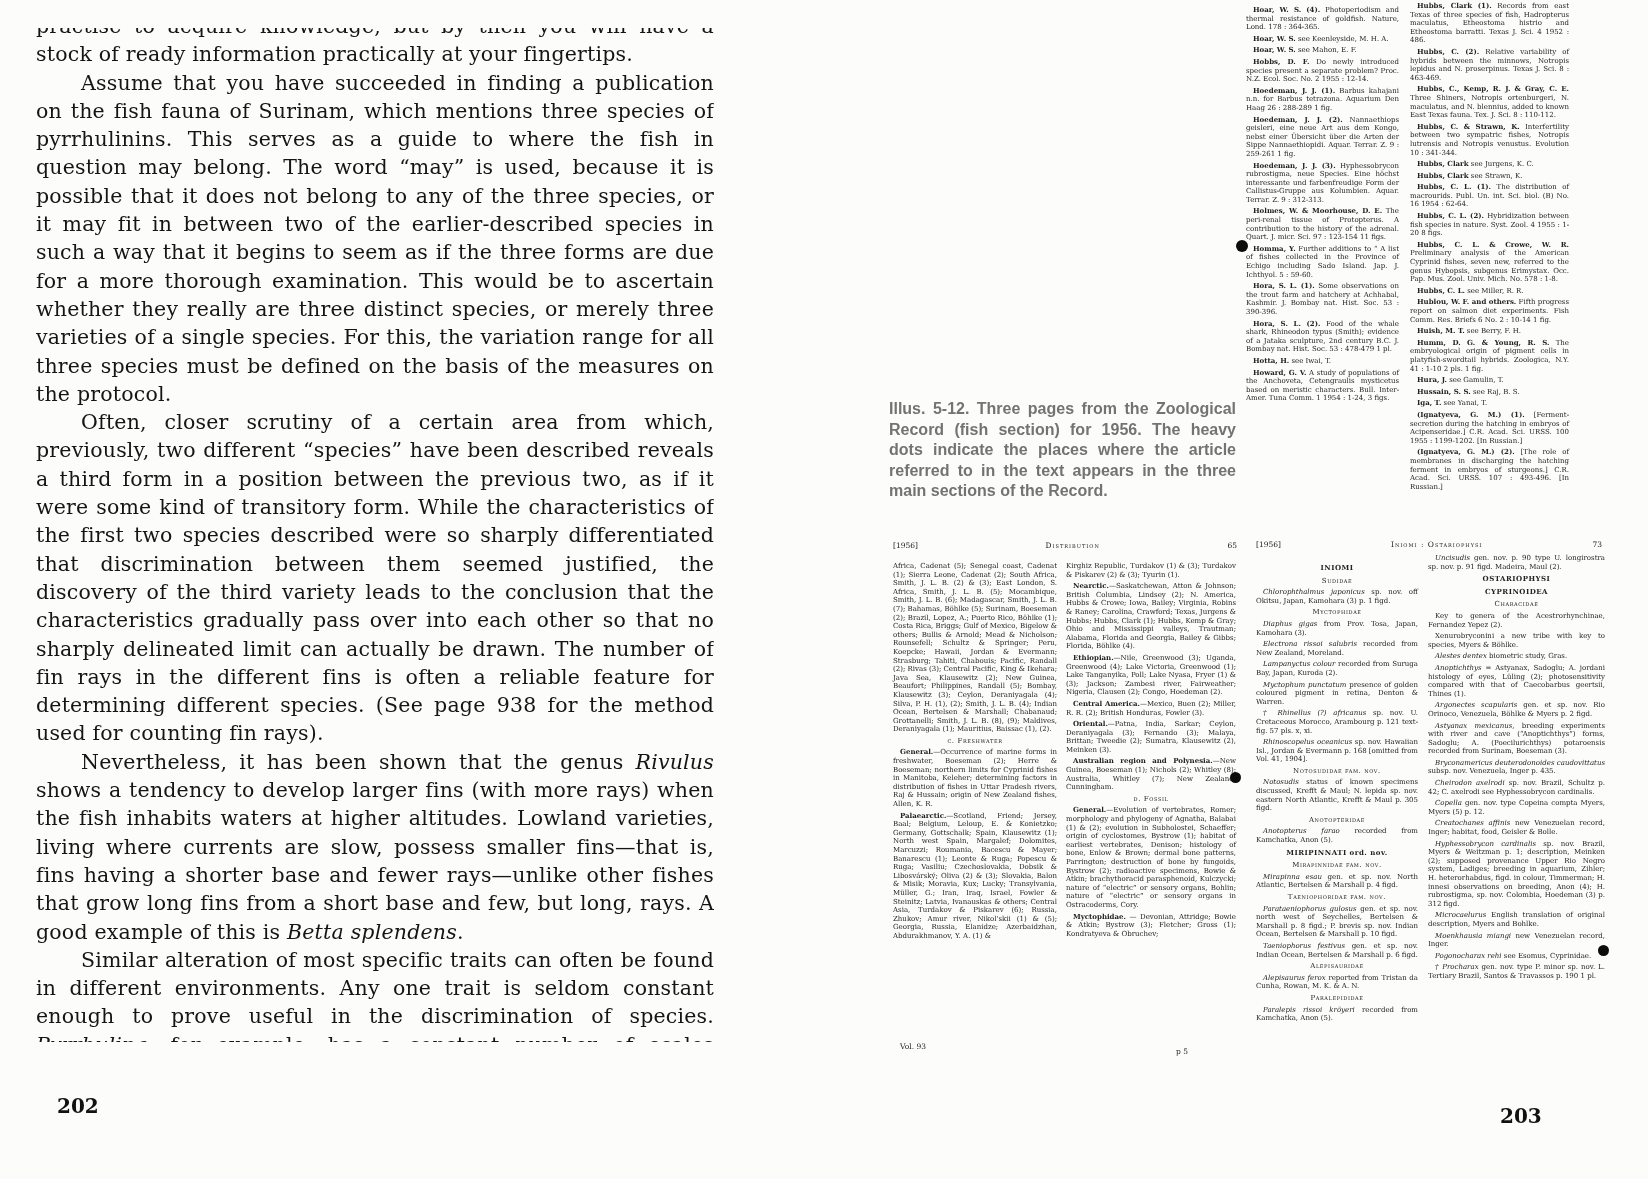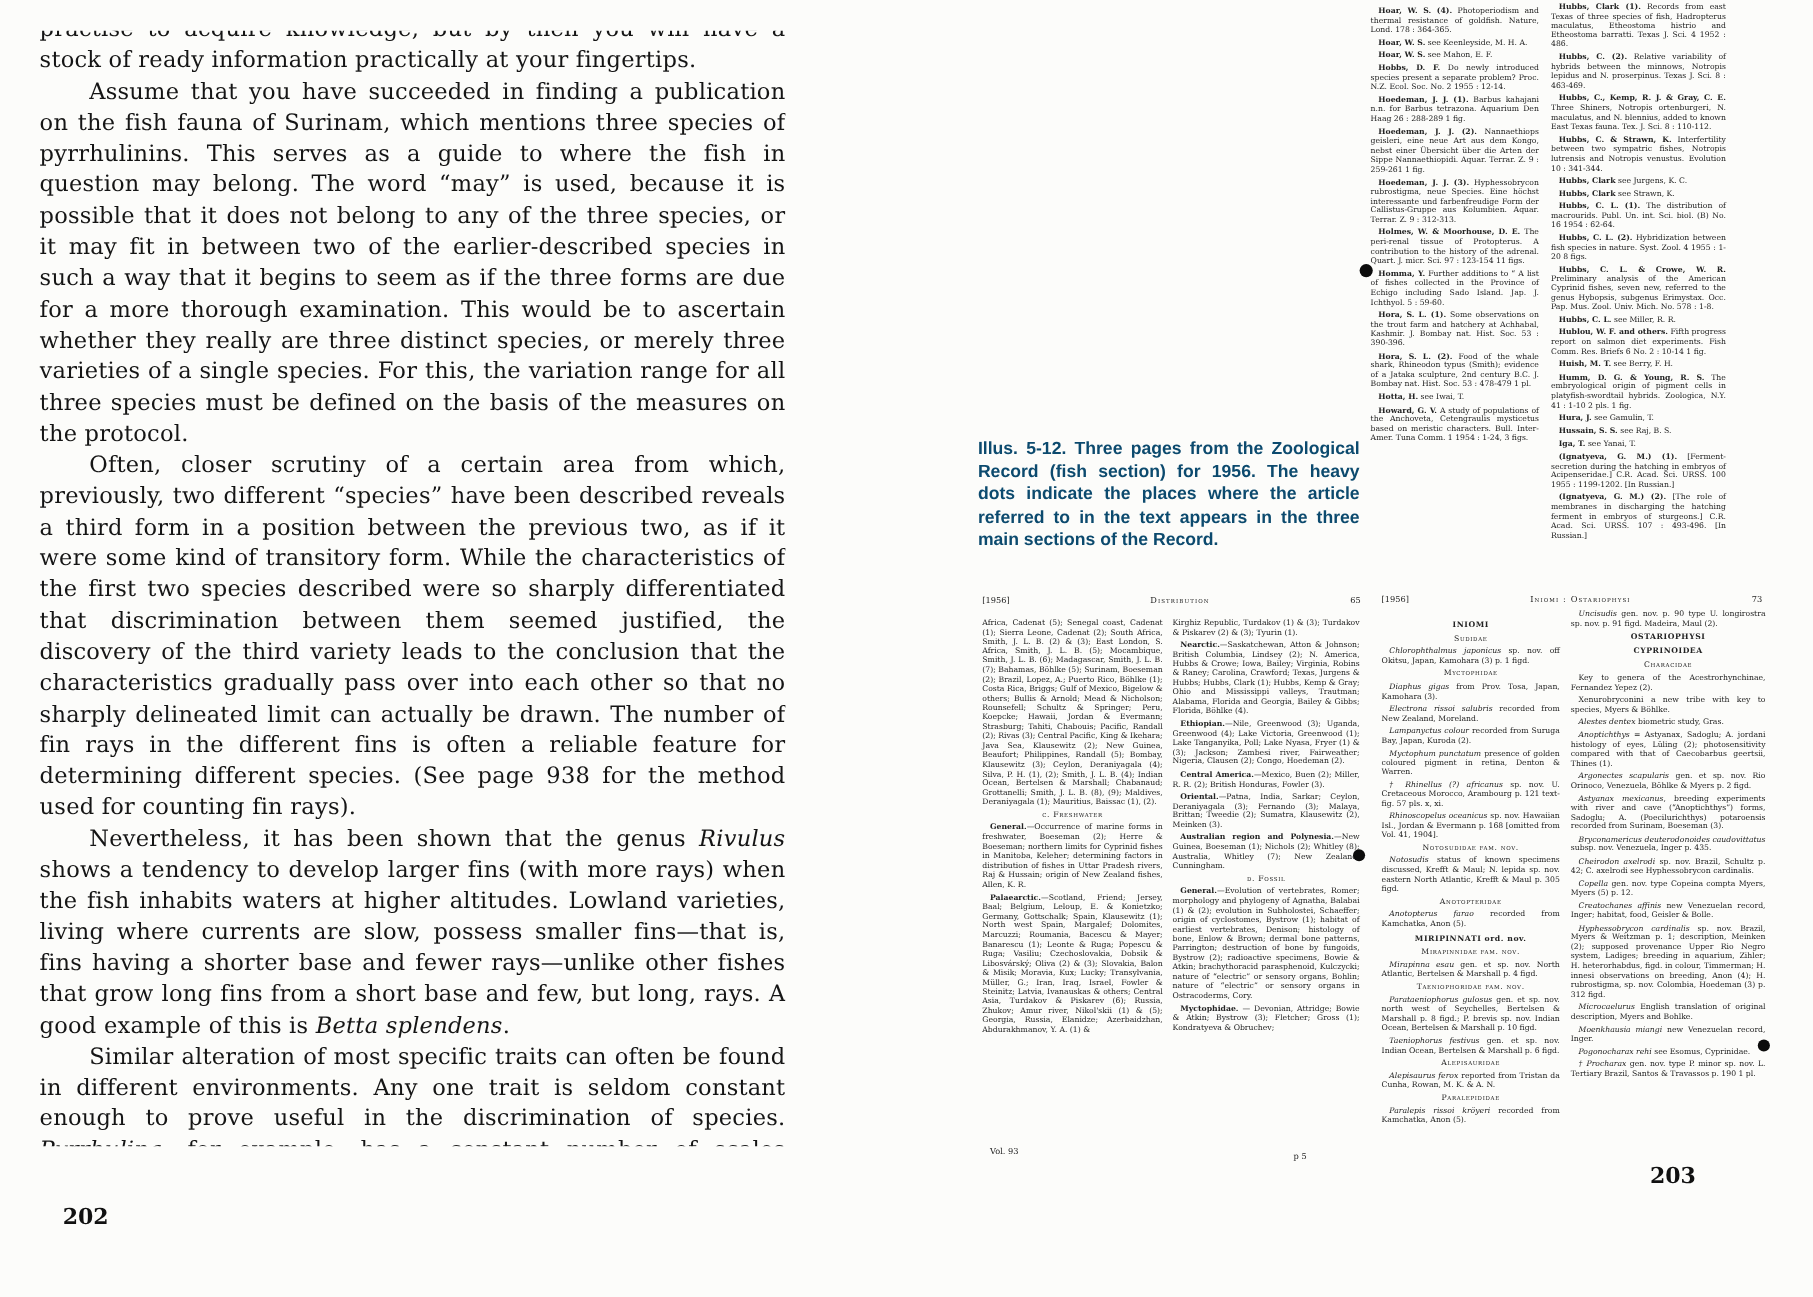--- a/index.html
+++ b/index.html
@@ -8,21 +8,21 @@
   
   .left-page{position:absolute;left:36px;top:28px;width:678px;height:1014px;overflow:hidden;}
   .left-inner{margin-top:-16px;}
   .left-inner p{margin:0;font-size:20.5px;line-height:28.3px;text-align:justify;
                 text-indent:2.2em;letter-spacing:.2px;}
   .left-inner p.cont{text-indent:0;}
   .pagenum{position:absolute;font-weight:bold;font-size:20px;color:#111;}
   
   .caption{position:absolute;left:889px;top:399px;width:347px;
            font-family:"Liberation Sans",sans-serif;font-weight:bold;
-           font-size:16px;line-height:20.5px;color:#0c4a6e;text-align:justify;}
+           font-size:16px;line-height:20.5px;color:#737373;text-align:justify;}
   
   .rec-col{position:absolute;color:#232323;}
   .rec-col p{margin:0 0 3px;font-size:7px;line-height:8.6px;text-align:justify;text-indent:7px;}
   .rec-col p.flush{text-indent:0;}
   .rec-col p.rh{text-align:center;text-indent:0;font-variant:small-caps;letter-spacing:.6px;margin:3px 0 3px;}
   .rec-col p.rh2{text-align:center;text-indent:0;font-weight:bold;letter-spacing:.5px;margin:4px 0 4px;}
   .rec-col b{font-weight:bold;}
   .rec-header{position:absolute;display:flex;justify-content:space-between;align-items:baseline;
               font-size:7.5px;color:#232323;}
   .rec-header .hc{font-variant:small-caps;letter-spacing:1px;}
@@ -36,21 +36,21 @@
   <div class="left-inner">
     <p class="cont"><span>practise to acquire knowledge, but by then you will have a stock of ready information practically at your fingertips.</span></p>
     <p><span>Assume that you have succeeded in finding a publication on the fish fauna of Surinam, which mentions three species of pyrrhulinins. This serves as a guide to where the fish in question may belong. The word “may” is used, because it is possible that it does not belong to any of the three species, or it may fit in between two of the earlier-described species in such a way that it begins to seem as if the three forms are due for a more thorough examination. This would be to ascertain whether they really are three distinct species, or merely three varieties of a single species. For this, the variation range for all three species must be defined on the basis of the measures on the protocol.</span></p>
     <p><span>Often, closer scrutiny of a certain area from which, previously, two different “species” have been described reveals a third form in a position between the previous two, as if it were some kind of transitory form. While the characteristics of the first two species described were so sharply differentiated that discrimination between them seemed justified, the discovery of the third variety leads to the conclusion that the characteristics gradually pass over into each other so that no sharply delineated limit can actually be drawn. The number of fin rays in the different fins is often a reliable feature for determining different species. (See page 938 for the method used for counting fin rays).</span></p>
     <p><span>Nevertheless, it has been shown that the genus </span><i>Rivulus</i><span> shows a tendency to develop larger fins (with more rays) when the fish inhabits waters at higher altitudes. Lowland varieties, living where currents are slow, possess smaller fins—that is, fins having a shorter base and fewer rays—unlike other fishes that grow long fins from a short base and few, but long, rays. A good example of this is </span><i>Betta splendens</i><span>.</span></p>
     <p><span>Similar alteration of most specific traits can often be found in different environments. Any one trait is seldom constant enough to prove useful in the discrimination of species. </span><i>Pyrrhulina</i><span>, for example, has a constant number of scales around the body and the caudal root, common to all its species. This safely differentiates it from, for instance, </span></p>
 
   </div>
 </div>
 <div class="pagenum" style="left:44px;top:1094px;margin-left:13px;">202</div>
-<div class="pagenum" style="left:1500px;top:1056px;">203</div>
+<div class="pagenum" style="left:1500px;top:1104px;">203</div>
 
 <div class="caption">Illus. 5-12. Three pages from the Zoological Record (fish section) for 1956. The heavy dots indicate the places where the article referred to in the text appears in the three main sections of the Record.</div>
 
 <div class="rec-col" style="left:1246px;top:6px;width:153px;">
     <p><b>Hoar, W. S. (4).</b> Photoperiodism and thermal resistance of goldfish. Nature, Lond. 178 : 364-365.</p>
     <p><b>Hoar, W. S.</b> see Keenleyside, M. H. A.</p>
     <p><b>Hoar, W. S.</b> see Mahon, E. F.</p>
     <p><b>Hobbs, D. F.</b> Do newly introduced species present a separate problem? Proc. N.Z. Ecol. Soc. No. 2 1955 : 12-14.</p>
     <p><b>Hoedeman, J. J. (1).</b> Barbus kahajani n.n. for Barbus tetrazona. Aquarium Den Haag 26 : 288-289 1 fig.</p>
     <p><b>Hoedeman, J. J. (2).</b> Nannaethiops geisleri, eine neue Art aus dem Kongo, nebst einer Übersicht über die Arten der Sippe Nannaethiopidi. Aquar. Terrar. Z. 9 : 259-261 1 fig.</p>

